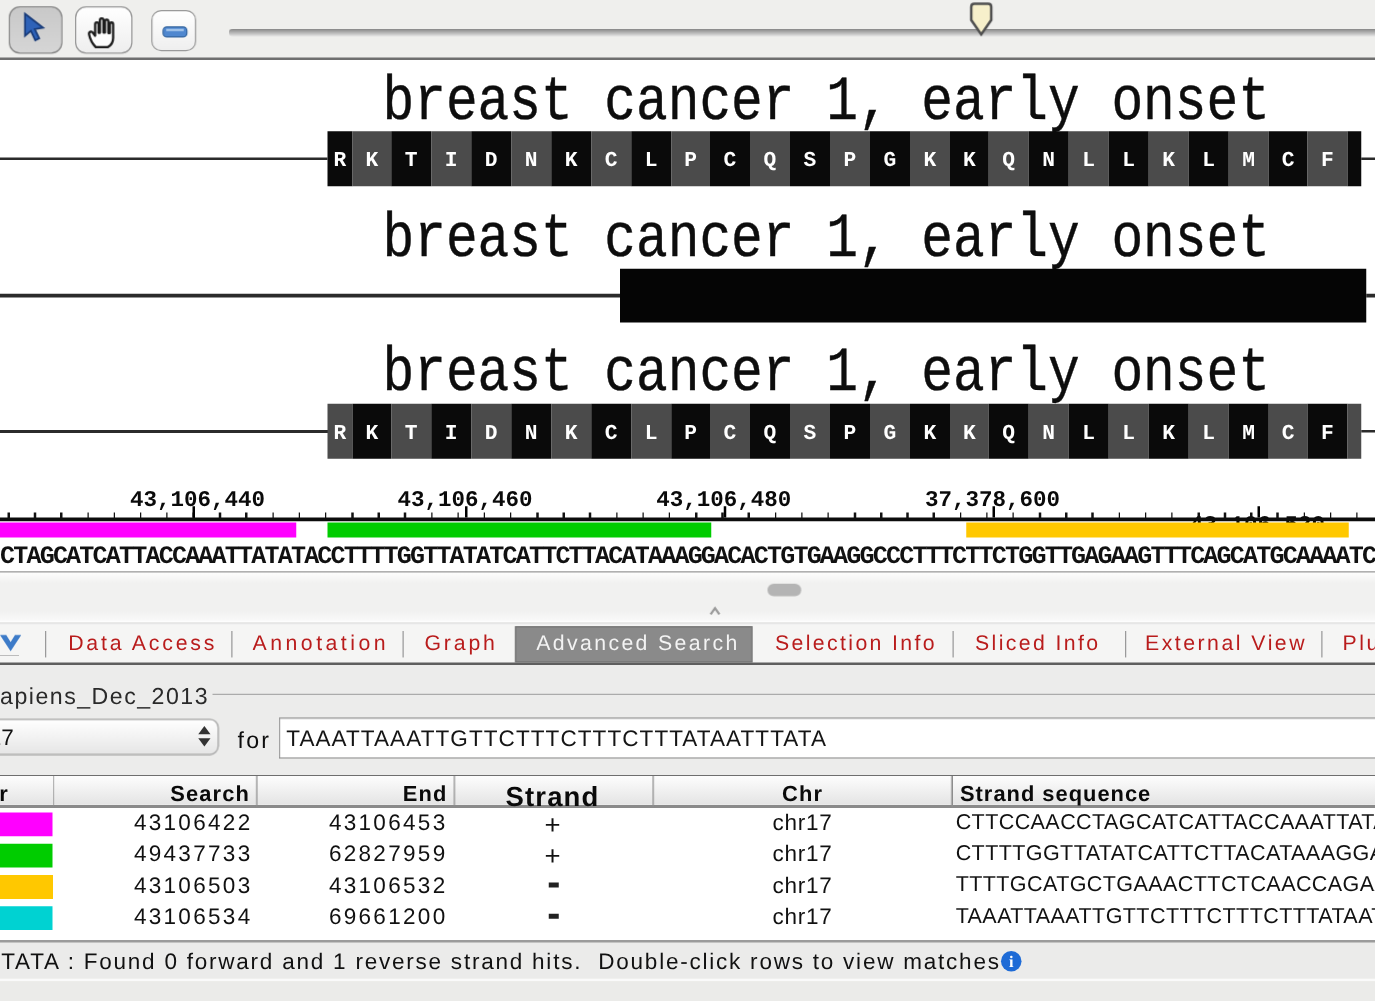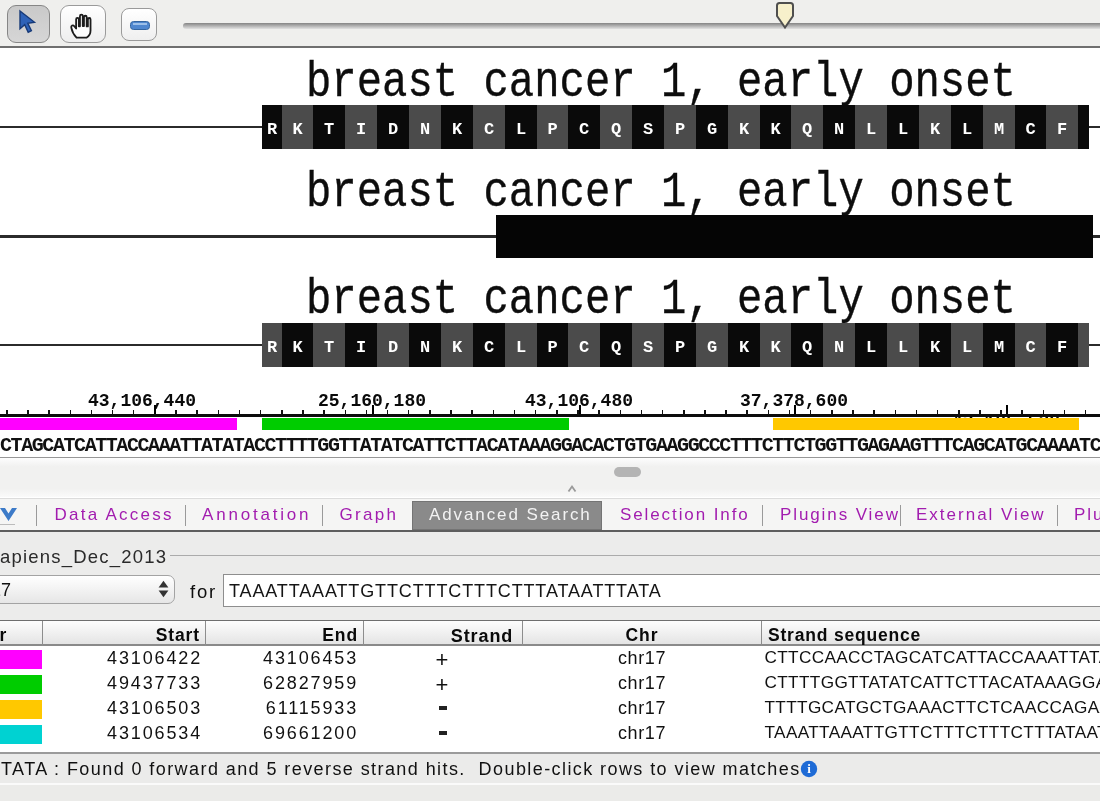--- a/index.html
+++ b/index.html
@@ -5,21 +5,21 @@
  font-family:"Liberation Sans",sans-serif;background:#fff;}
 .abs{position:absolute;transform:translateZ(0);}
 .biglabel{font-family:"Liberation Mono",monospace;font-size:50px;line-height:1;
  color:#0d0d0d;-webkit-text-stroke:0.35px #0d0d0d;transform:scaleX(0.845);transform-origin:0 0;white-space:pre;}
 .rlab{font-family:"Liberation Mono",monospace;font-weight:bold;font-size:18px;
  line-height:1;color:#0a0a0a;white-space:pre;}
 .aalet{font-family:"Liberation Mono",monospace;font-weight:bold;font-size:17px;
  line-height:1;color:#fff;}
 .seqrow{font-family:"Liberation Mono",monospace;font-weight:bold;font-size:20px;
  line-height:1;color:#111;white-space:pre;letter-spacing:-1.423px;}
-.tabtxt{font-size:17px;color:#a21caf;line-height:1;white-space:pre;}
+.tabtxt{font-size:17px;color:#b91c1c;line-height:1;white-space:pre;}
 .sep{position:absolute;width:1.2px;background:#9a9a9a;}
 .hsep{position:absolute;width:1.1px;background:#8d8d8d;}
 </style></head><body>
 
 <div class="abs" style="left:0;top:0;width:1100px;height:46px;background:#efefed;"></div>
 <div class="abs" style="left:0;top:46px;width:1100px;height:2px;background:#6f6f6f;"></div>
 <div class="abs" style="left:7px;top:5px;width:41px;height:36px;border:1.5px solid #868686;border-radius:9px;background:linear-gradient(#c9c9c9,#d6d6d6);"></div>
 <svg class="abs" style="left:15px;top:9px;" width="26" height="28" viewBox="0 0 26 28">
     <path d="M5,2 L19.5,13.2 L12.8,14.3 L16.4,21.6 L13.2,23.2 L9.7,15.7 L5,19.7 Z" fill="#2e62b8" stroke="#173a78" stroke-width="1.4"></path>
   </svg>
@@ -144,22 +144,22 @@
 <div class="abs aalet" style="left:929.0px;top:339px;width:12px;text-align:center;">K</div>
 <div class="abs" style="left:951.0px;top:323px;width:32.00px;height:44px;background:#4b4b4b;"></div>
 <div class="abs aalet" style="left:961.0px;top:339px;width:12px;text-align:center;">L</div>
 <div class="abs" style="left:983.0px;top:323px;width:32.00px;height:44px;background:#0a0a0a;"></div>
 <div class="abs aalet" style="left:993.0px;top:339px;width:12px;text-align:center;">M</div>
 <div class="abs" style="left:1015.0px;top:323px;width:31.00px;height:44px;background:#4b4b4b;"></div>
 <div class="abs aalet" style="left:1024.5px;top:339px;width:12px;text-align:center;">C</div>
 <div class="abs" style="left:1046.0px;top:323px;width:32.00px;height:44px;background:#0a0a0a;"></div>
 <div class="abs aalet" style="left:1056.0px;top:339px;width:12px;text-align:center;">F</div>
 <div class="abs" style="left:1078.0px;top:323px;width:11.00px;height:44px;background:#4b4b4b;"></div>
-<div class="abs rlab" style="left:88px;top:392px;">43,106,440</div>
-<div class="abs rlab" style="left:318.0px;top:392px;">25,160,180</div>
+<div class="abs rlab" style="left:104px;top:392px;">43,106,440</div>
+<div class="abs rlab" style="left:318.0px;top:392px;">43,106,460</div>
 <div class="abs rlab" style="left:525.0px;top:392px;">43,106,480</div>
 <div class="abs rlab" style="left:740.0px;top:392px;">37,378,600</div>
 <div class="abs rlab" style="left:952.0px;top:412px;">43,106,520</div>
 <div class="abs" style="left:0;top:414px;width:1100px;height:3px;background:#0c0c0c;"></div>
 <div class="abs" style="left:6.0px;top:409.5px;width:1.6px;height:5px;background:#111;"></div>
 <div class="abs" style="left:27.2px;top:409.5px;width:1.6px;height:5px;background:#111;"></div>
 <div class="abs" style="left:48.3px;top:409.5px;width:1.6px;height:5px;background:#111;"></div>
 <div class="abs" style="left:69.5px;top:409.5px;width:1.6px;height:5px;background:#111;"></div>
 <div class="abs" style="left:90.6px;top:409.5px;width:1.6px;height:5px;background:#111;"></div>
 <div class="abs" style="left:111.8px;top:409.5px;width:1.6px;height:5px;background:#111;"></div>
@@ -235,21 +235,21 @@
 <div class="sep" style="left:322px;top:504.5px;height:21.5px;"></div>
 <div class="sep" style="left:762px;top:504.5px;height:21.5px;"></div>
 <div class="sep" style="left:900px;top:504.5px;height:21.5px;"></div>
 <div class="sep" style="left:1057px;top:504.5px;height:21.5px;"></div>
 <div class="abs" style="left:411.5px;top:500.5px;width:190px;height:29.5px;background:#8a8a8a;border:1px solid #747474;box-sizing:border-box;"></div>
 <div class="abs tabtxt" style="left:429px;top:505.5px;letter-spacing:1.9px;color:#f3f3f3;">Advanced Search</div>
 <div class="abs tabtxt" style="left:54.5px;top:505.5px;letter-spacing:2.25px;">Data Access</div>
 <div class="abs tabtxt" style="left:202px;top:505.5px;letter-spacing:2.8px;">Annotation</div>
 <div class="abs tabtxt" style="left:339.5px;top:505.5px;letter-spacing:2.3px;">Graph</div>
 <div class="abs tabtxt" style="left:620px;top:505.5px;letter-spacing:1.9px;">Selection Info</div>
-<div class="abs tabtxt" style="left:780px;top:505.5px;letter-spacing:1.9px;">Plugins View</div>
+<div class="abs tabtxt" style="left:780px;top:505.5px;letter-spacing:1.9px;">Sliced Info</div>
 <div class="abs tabtxt" style="left:916px;top:505.5px;letter-spacing:2.0px;">External View</div>
 <div class="abs tabtxt" style="left:1074px;top:505.5px;letter-spacing:2.0px;">Plugins</div>
 <div class="abs" style="left:0;top:532px;width:1100px;height:269px;background:#ececeb;"></div>
 <div class="abs" style="left:-76px;top:547.5px;font-size:18.5px;letter-spacing:1.2px;color:#2a2a2a;line-height:1;white-space:pre;">Homo_sapiens_Dec_2013</div>
 <div class="abs" style="left:170px;top:554.5px;width:930px;height:1px;background:#ababab;"></div>
 <div class="abs" style="left:-30px;top:574.5px;width:205px;height:29px;border-radius:7px;border:1px solid #a3a3a3;background:linear-gradient(#ffffff,#e6e6e6);box-sizing:border-box;"></div>
 <div class="abs" style="left:-34px;top:581px;font-size:18px;color:#111;line-height:1;white-space:pre;">chr17</div>
 <svg class="abs" style="left:156px;top:580px;" width="16" height="19" viewBox="0 0 16 19">
     <path d="M2.6,7.4 L7.5,0.8 L12.4,7.4 Z" fill="#333"></path>
     <path d="M2.6,10.6 L7.5,17.2 L12.4,10.6 Z" fill="#333"></path>
@@ -260,49 +260,49 @@
 <div class="abs" style="left:0;top:619.8px;width:1100px;height:132.6px;background:#ffffff;"></div>
 <div class="abs" style="left:0;top:619.8px;width:1100px;height:1.2px;background:#6e6e6e;"></div>
 <div class="abs" style="left:0;top:621px;width:1100px;height:23px;background:linear-gradient(#fdfdfd,#e4e4e4);"></div>
 <div class="abs" style="left:0;top:644.2px;width:1100px;height:1.4px;background:#8a8a8a;"></div>
 <div class="hsep" style="left:42px;top:621px;height:24.5px;"></div>
 <div class="hsep" style="left:204.5px;top:621px;height:24.5px;"></div>
 <div class="hsep" style="left:363px;top:621px;height:24.5px;"></div>
 <div class="hsep" style="left:522px;top:621px;height:24.5px;"></div>
 <div class="hsep" style="left:760.5px;top:621px;height:24.5px;"></div>
 <div class="abs" style="font-weight:bold;font-size:17.5px;letter-spacing:0.9px;color:#0a0a0a;line-height:1;white-space:pre;left:-43px;top:627px;">Color</div>
-<div class="abs" style="font-weight:bold;font-size:17.5px;letter-spacing:0.9px;color:#0a0a0a;line-height:1;white-space:pre;left:42px;top:627px;width:158px;text-align:right;">Start</div>
+<div class="abs" style="font-weight:bold;font-size:17.5px;letter-spacing:0.9px;color:#0a0a0a;line-height:1;white-space:pre;left:42px;top:627px;width:158px;text-align:right;">Search</div>
 <div class="abs" style="font-weight:bold;font-size:17.5px;letter-spacing:0.9px;color:#0a0a0a;line-height:1;white-space:pre;left:205px;top:627px;width:153px;text-align:right;">End</div>
-<div class="abs" style="font-weight:bold;font-size:18px;letter-spacing:0.9px;color:#0a0a0a;line-height:1;white-space:pre;left:363px;top:627px;width:158px;text-align:center;margin-left:40px;">Strand</div>
+<div class="abs" style="font-weight:bold;font-size:22px;letter-spacing:0.9px;color:#0a0a0a;line-height:1;white-space:pre;left:363px;top:627px;width:158px;text-align:center;">Strand</div>
 <div class="abs" style="font-weight:bold;font-size:17.5px;letter-spacing:0.9px;color:#0a0a0a;line-height:1;white-space:pre;left:522px;top:627px;width:240px;text-align:center;">Chr</div>
 <div class="abs" style="font-weight:bold;font-size:17.5px;letter-spacing:0.9px;color:#0a0a0a;line-height:1;white-space:pre;left:768px;top:627px;letter-spacing:0.8px;">Strand sequence</div>
 <div class="abs" style="left:0;top:650px;width:41.5px;height:19px;background:#ff00ff;"></div>
 <div class="abs" style="font-size:18px;color:#111;line-height:1;white-space:pre;left:42px;top:648.5px;width:160px;text-align:right;letter-spacing:1.85px;">43106422</div>
 <div class="abs" style="font-size:18px;color:#111;line-height:1;white-space:pre;left:205px;top:648.5px;width:153px;text-align:right;letter-spacing:1.85px;">43106453</div>
 <div class="abs" style="font-size:18px;color:#111;line-height:1;white-space:pre;left:363px;top:649px;width:158px;text-align:center;font-size:22px;">+</div>
 <div class="abs" style="font-size:18px;color:#111;line-height:1;white-space:pre;left:522px;top:648.5px;width:240px;text-align:center;letter-spacing:0.6px;">chr17</div>
 <div class="abs" style="font-size:18px;color:#111;line-height:1;white-space:pre;left:764.5px;top:649px;letter-spacing:0.35px;font-size:17.2px;">CTTCCAACCTAGCATCATTACCAAATTATATA</div>
 <div class="abs" style="left:0;top:675px;width:41.5px;height:19px;background:#00cc00;"></div>
 <div class="abs" style="font-size:18px;color:#111;line-height:1;white-space:pre;left:42px;top:673.5px;width:160px;text-align:right;letter-spacing:1.85px;">49437733</div>
 <div class="abs" style="font-size:18px;color:#111;line-height:1;white-space:pre;left:205px;top:673.5px;width:153px;text-align:right;letter-spacing:1.85px;">62827959</div>
 <div class="abs" style="font-size:18px;color:#111;line-height:1;white-space:pre;left:363px;top:674px;width:158px;text-align:center;font-size:22px;">+</div>
 <div class="abs" style="font-size:18px;color:#111;line-height:1;white-space:pre;left:522px;top:673.5px;width:240px;text-align:center;letter-spacing:0.6px;">chr17</div>
 <div class="abs" style="font-size:18px;color:#111;line-height:1;white-space:pre;left:764.5px;top:674px;letter-spacing:0.35px;font-size:17.2px;">CTTTTGGTTATATCATTCTTACATAAAGGACA</div>
 <div class="abs" style="left:0;top:700px;width:41.5px;height:19px;background:#ffc800;"></div>
 <div class="abs" style="font-size:18px;color:#111;line-height:1;white-space:pre;left:42px;top:698.5px;width:160px;text-align:right;letter-spacing:1.85px;">43106503</div>
-<div class="abs" style="font-size:18px;color:#111;line-height:1;white-space:pre;left:205px;top:698.5px;width:153px;text-align:right;letter-spacing:1.85px;">61115933</div>
+<div class="abs" style="font-size:18px;color:#111;line-height:1;white-space:pre;left:205px;top:698.5px;width:153px;text-align:right;letter-spacing:1.85px;">43106532</div>
 <div class="abs" style="left:438.5px;top:706px;width:8.2px;height:3.6px;background:#222;"></div>
 <div class="abs" style="font-size:18px;color:#111;line-height:1;white-space:pre;left:522px;top:698.5px;width:240px;text-align:center;letter-spacing:0.6px;">chr17</div>
 <div class="abs" style="font-size:18px;color:#111;line-height:1;white-space:pre;left:764.5px;top:699px;letter-spacing:0.35px;font-size:17.2px;">TTTTGCATGCTGAAACTTCTCAACCAGAAGAA</div>
 <div class="abs" style="left:0;top:725px;width:41.5px;height:19px;background:#00d2d2;"></div>
 <div class="abs" style="font-size:18px;color:#111;line-height:1;white-space:pre;left:42px;top:723.5px;width:160px;text-align:right;letter-spacing:1.85px;">43106534</div>
 <div class="abs" style="font-size:18px;color:#111;line-height:1;white-space:pre;left:205px;top:723.5px;width:153px;text-align:right;letter-spacing:1.85px;">69661200</div>
 <div class="abs" style="left:438.5px;top:731px;width:8.2px;height:3.6px;background:#222;"></div>
 <div class="abs" style="font-size:18px;color:#111;line-height:1;white-space:pre;left:522px;top:723.5px;width:240px;text-align:center;letter-spacing:0.6px;">chr17</div>
 <div class="abs" style="font-size:18px;color:#111;line-height:1;white-space:pre;left:764.5px;top:724px;letter-spacing:0.35px;font-size:17.2px;">TAAATTAAATTGTTCTTTCTTTCTTTATAATT</div>
 <div class="abs" style="left:0;top:752.4px;width:1100px;height:1.3px;background:#9b9b9b;"></div>
 <div class="abs" style="left:0;top:753.7px;width:1100px;height:29.5px;background:#ebebea;"></div>
 <div class="abs" style="left:0;top:783.2px;width:1100px;height:1.8px;background:#fafafa;"></div>
 <div class="abs" style="left:0;top:785px;width:1100px;height:16px;background:#ebebe9;"></div>
-<div class="abs" style="left:1px;top:759.5px;font-size:18px;letter-spacing:1.42px;color:#111;line-height:1;white-space:pre;">TATA : Found 0 forward and 5 reverse strand hits.  Double-click rows to view matches</div>
+<div class="abs" style="left:1px;top:759.5px;font-size:18px;letter-spacing:1.42px;color:#111;line-height:1;white-space:pre;">TATA : Found 0 forward and 1 reverse strand hits.  Double-click rows to view matches</div>
 <svg class="abs" style="left:800px;top:760px;" width="18" height="18" viewBox="0 0 18 18">
     <circle cx="9" cy="9" r="8.2" fill="#1e6bd6"></circle>
     <text x="9" y="13.4" text-anchor="middle" font-family="Liberation Serif,serif" font-weight="bold" font-size="13px" fill="#fff">i</text>
   </svg>
 </body></html>

